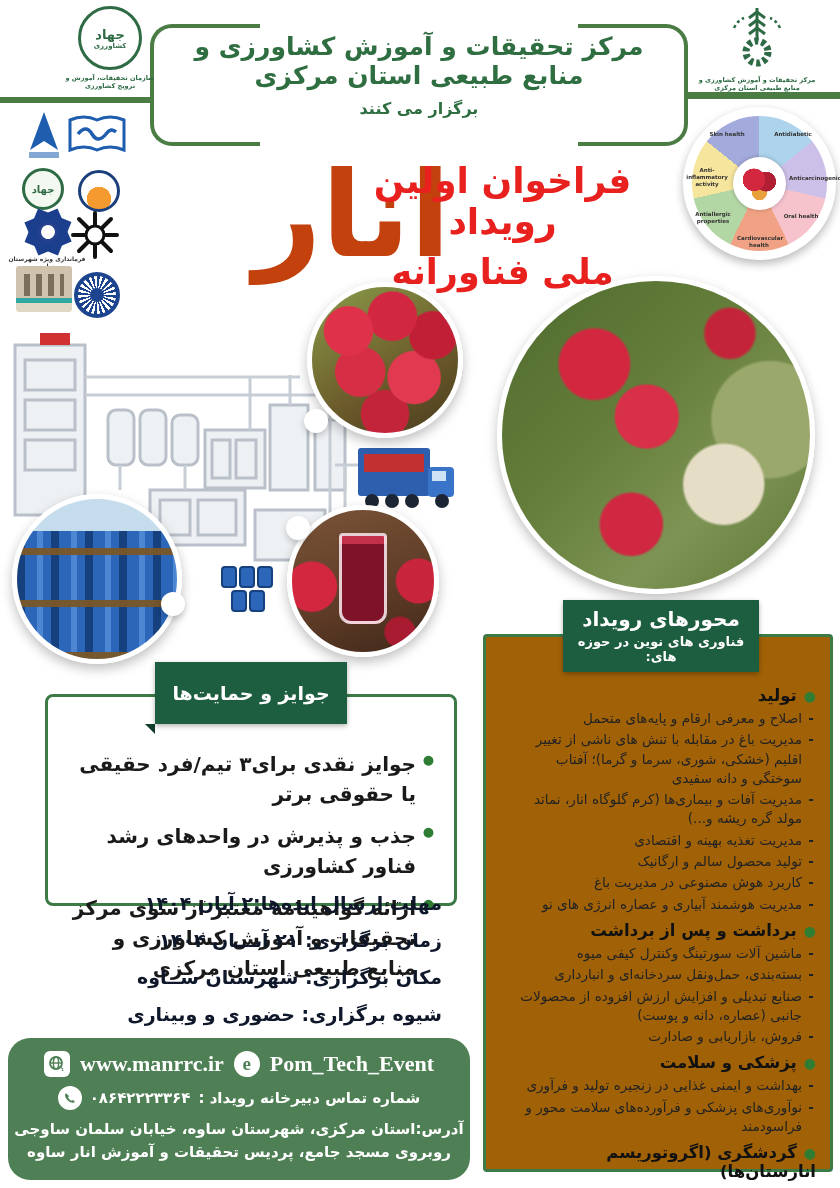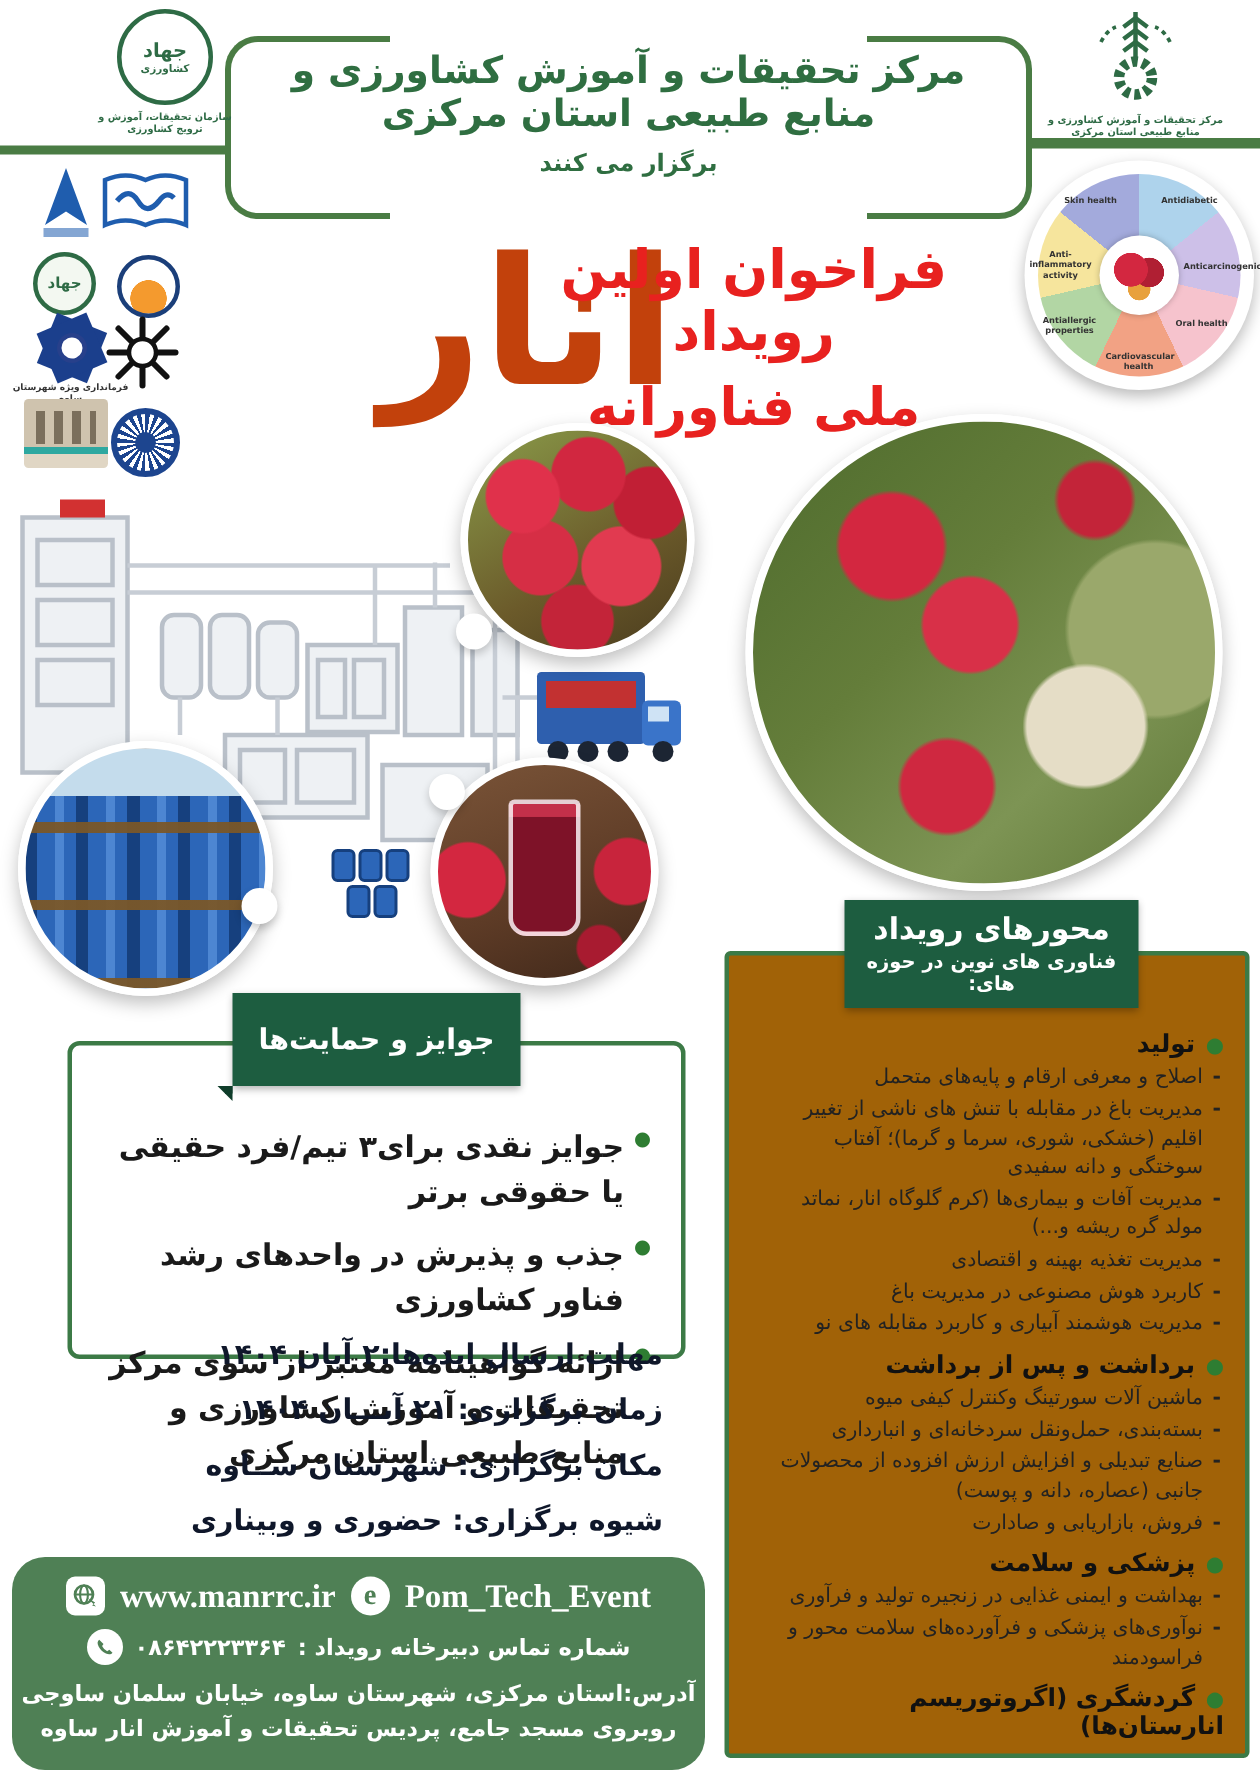--- a/index.html
+++ b/index.html
@@ -324,22 +324,23 @@
     <span class="glass"></span>
     <span class="tail"></span>
   </div>
 
   <div class="axes-box">
     <div class="sec-head">تولید</div>
     <div class="sec-item">اصلاح و معرفی ارقام و پایه‌های متحمل</div>
     <div class="sec-item">مدیریت باغ در مقابله با تنش های ناشی از تغییر اقلیم (خشکی، شوری، سرما و گرما)؛ آفتاب سوختگی و دانه سفیدی</div>
     <div class="sec-item">مدیریت آفات و بیماری‌ها (کرم گلوگاه انار، نماتد مولد گره ریشه و...)</div>
     <div class="sec-item">مدیریت تغذیه بهینه و اقتصادی</div>
+    <div class="sec-item">تولید محصول سالم و ارگانیک</div>
     <div class="sec-item">کاربرد هوش مصنوعی در مدیریت باغ</div>
-    <div class="sec-item">مدیریت هوشمند آبیاری و کاربرد مقابله های نو</div>
+    <div class="sec-item">مدیریت هوشمند آبیاری و عصاره انرژی های نو</div>
 
     <div class="sec-head">برداشت و پس از برداشت</div>
     <div class="sec-item">ماشین آلات سورتینگ وکنترل کیفی میوه</div>
     <div class="sec-item">بسته‌بندی، حمل‌ونقل سردخانه‌ای و انبارداری</div>
     <div class="sec-item">صنایع تبدیلی و افزایش ارزش افزوده از محصولات جانبی (عصاره، دانه و پوست)</div>
     <div class="sec-item">فروش، بازاریابی و صادارت</div>
 
     <div class="sec-head">پزشکی و سلامت</div>
     <div class="sec-item">بهداشت و ایمنی غذایی در زنجیره تولید و فرآوری</div>
     <div class="sec-item">نوآوری‌های پزشکی و فرآورده‌های سلامت محور و فراسودمند</div>

